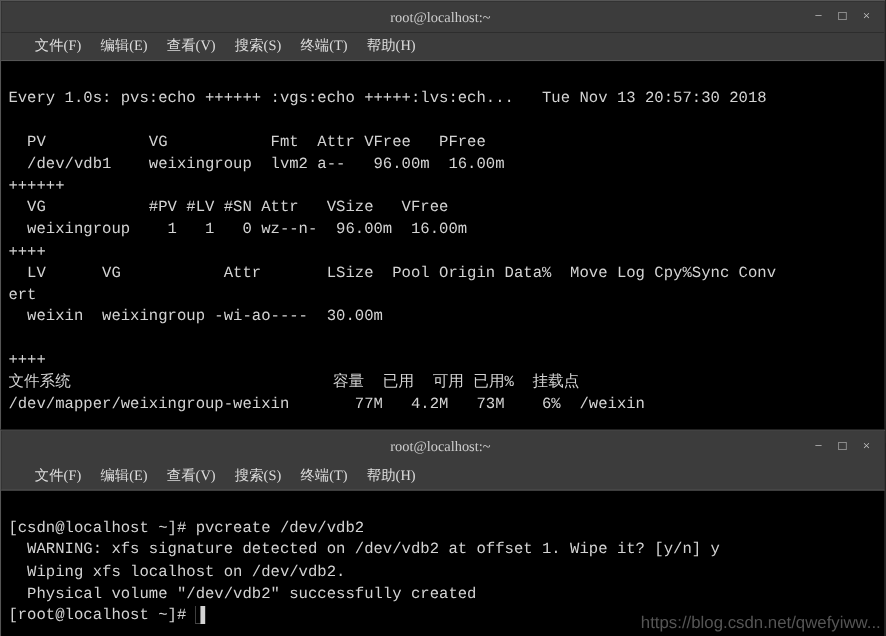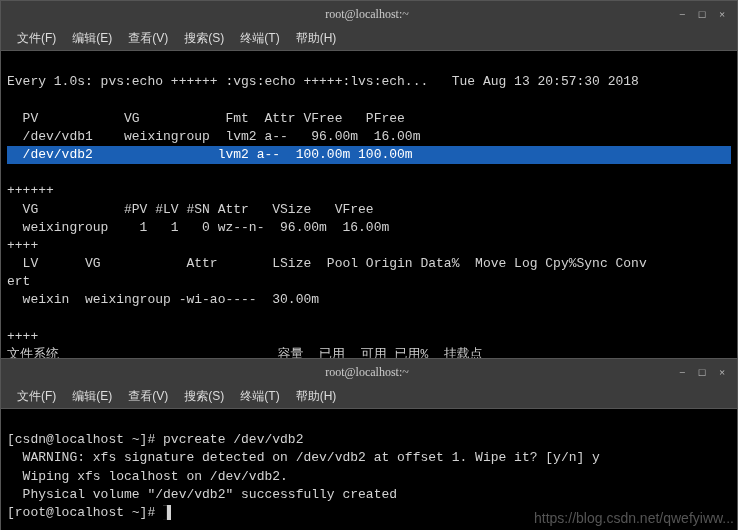--- a/index.html
+++ b/index.html
@@ -54,23 +54,23 @@
       font-size: 11px;
       cursor: pointer;
     }
 
     .menu-bar {
       background: #3c3c3c;
       color: #ddd;
       height: 24px;
       display: flex;
       align-items: center;
-      padding: 0 8px;
+      padding: 0 20px;
       font-size: 12px;
-      font-family: Liberation Sans, sans-serif;
+      font-family: Liberation Serif, serif;
       border-bottom: 1px solid #555;
     }
 
     .menu-item {
       padding: 2px 8px;
       cursor: pointer;
     }
 
     .terminal-content {
       background: #000;
@@ -127,25 +127,24 @@
   </div>
   <div class="menu-bar">
     <span class="menu-item">文件(F)</span>
     <span class="menu-item">编辑(E)</span>
     <span class="menu-item">查看(V)</span>
     <span class="menu-item">搜索(S)</span>
     <span class="menu-item">终端(T)</span>
     <span class="menu-item">帮助(H)</span>
   </div>
   <div class="terminal-content">
-<span>Every 1.0s: pvs:echo ++++++ :vgs:echo +++++:lvs:ech...   Tue Aug 13 20:57:30 2018</span>
+<span>Every 1.0s: pvs:echo ++++++ :vgs:echo +++++:lvs:ech...   Tue Nov 13 20:57:30 2018</span>
 <span> </span>
 <span>  PV           VG           Fmt  Attr VFree   PFree</span>
 <span>  /dev/vdb1    weixingroup  lvm2 a--   96.00m  16.00m</span>
-<span class="highlight-row">  /dev/vdb2                lvm2 a--  100.00m 100.00m</span>
 <span>++++++</span>
 <span>  VG           #PV #LV #SN Attr   VSize   VFree</span>
 <span>  weixingroup    1   1   0 wz--n-  96.00m  16.00m</span>
 <span>++++</span>
 <span>  LV      VG           Attr       LSize  Pool Origin Data%  Move Log Cpy%Sync Conv</span>
 <span>ert</span>
 <span>  weixin  weixingroup -wi-ao----  30.00m</span>
 <span> </span>
 <span>++++</span>
 <span>文件系统                            容量  已用  可用 已用%  挂载点</span>

